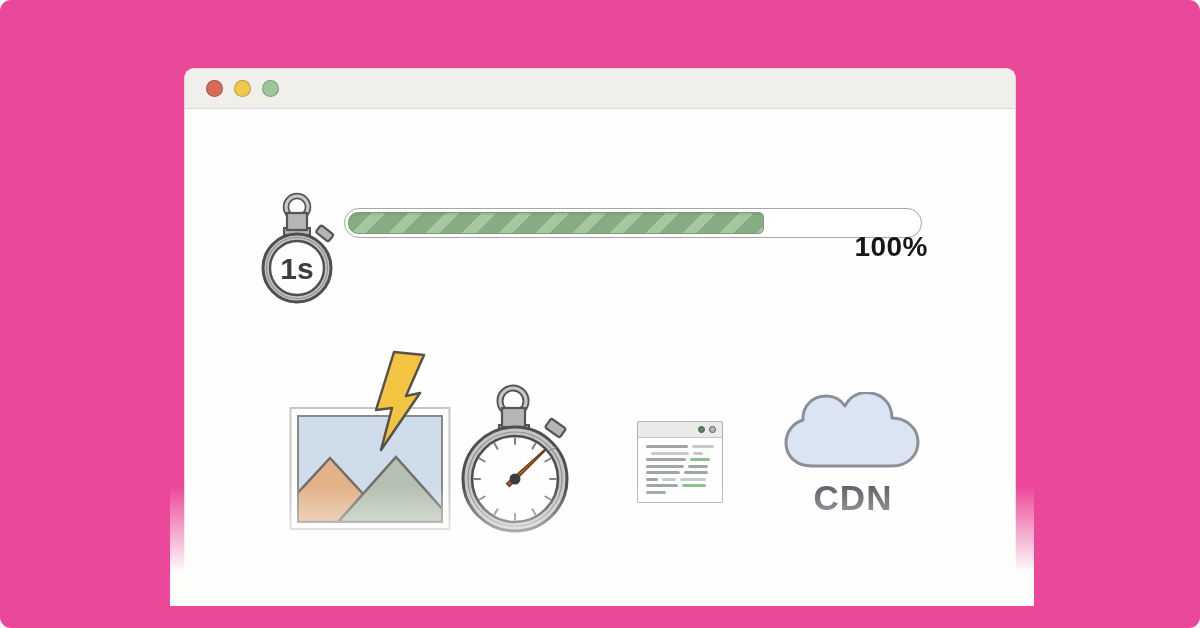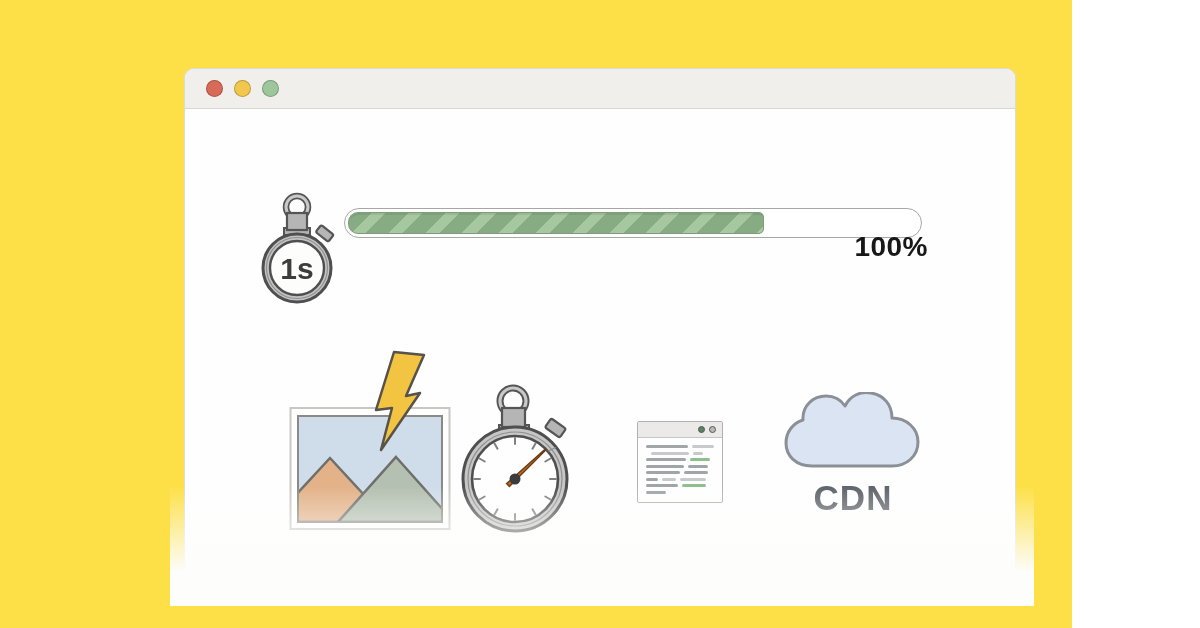--- a/index.html
+++ b/index.html
@@ -1,17 +1,17 @@
 <!DOCTYPE html>
 <html style="--traffic-red: #d96a57; --traffic-yellow: #f1c74d; --traffic-green: #9dc79b; --progress-green: #87ac84; --progress-green-light: #a6c79f; --bolt-yellow: #f2c441; --sky-blue: #cfdcea; --mountain-tan: #e3b289; --mountain-sage: #b4c0b1; --cloud-blue: #dbe4f2; --code-green: #8fbf8c; --label-gray: #5f646a; --ink: #3d3d3d;"><head>
 <meta charset="utf-8">
 <style>
   html,body{margin:0;padding:0;background:#ffffff;}
-  .canvas{position:relative;width:1072px;height:628px;background:#fde047;overflow:hidden;
-          font-family:"Liberation Sans",sans-serif;}
+  .canvas{position:relative;width:1200px;height:628px;background:#ec4899;overflow:hidden;
+          font-family:"Liberation Sans",sans-serif;border-radius:11px;}
 
   
   .window{position:absolute;left:184px;top:68px;width:832px;height:512px;
           background:#fefefe;border:1px solid #dcdbd8;border-bottom:none;
           border-radius:10px 10px 0 0;box-sizing:border-box;}
   .titlebar{height:39px;background:#f0efec;border-bottom:1px solid #d9d8d5;
             border-radius:9px 9px 0 0;display:flex;align-items:center;
             padding-left:21px;gap:11px;}
   .light{width:17px;height:17px;border-radius:50%;border:1px solid rgba(0,0,0,.22);box-sizing:border-box;}
   .light.red{background:var(--traffic-red);}

